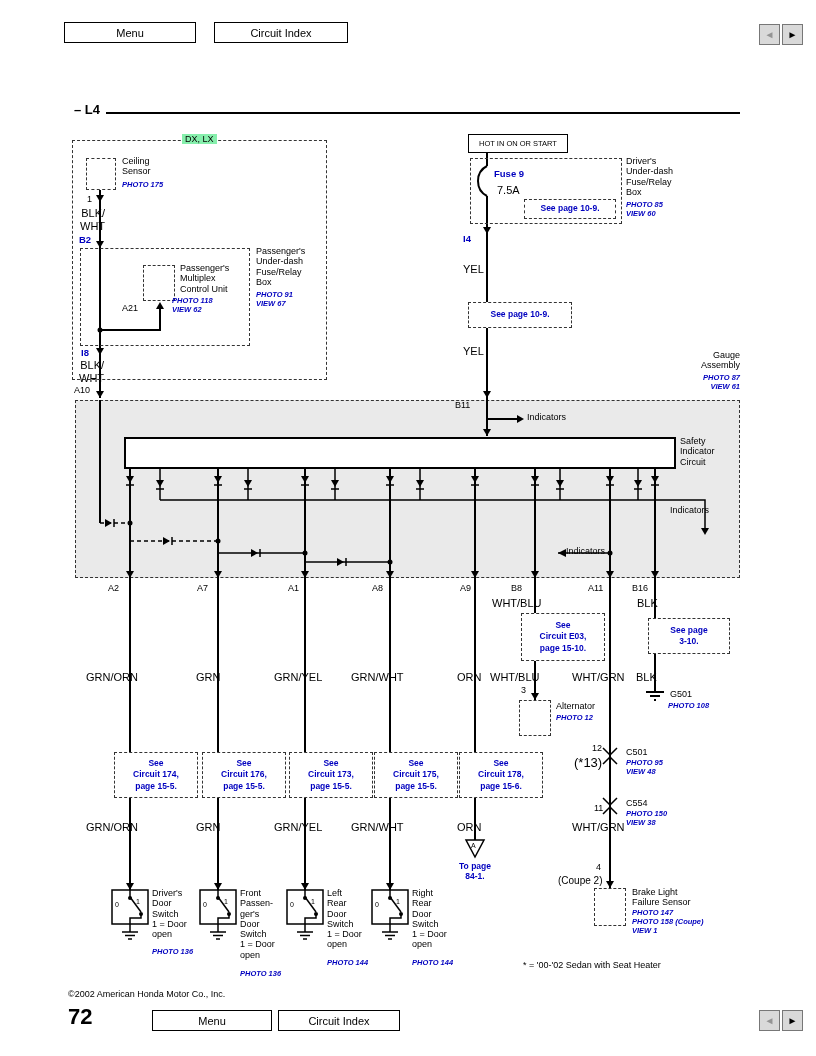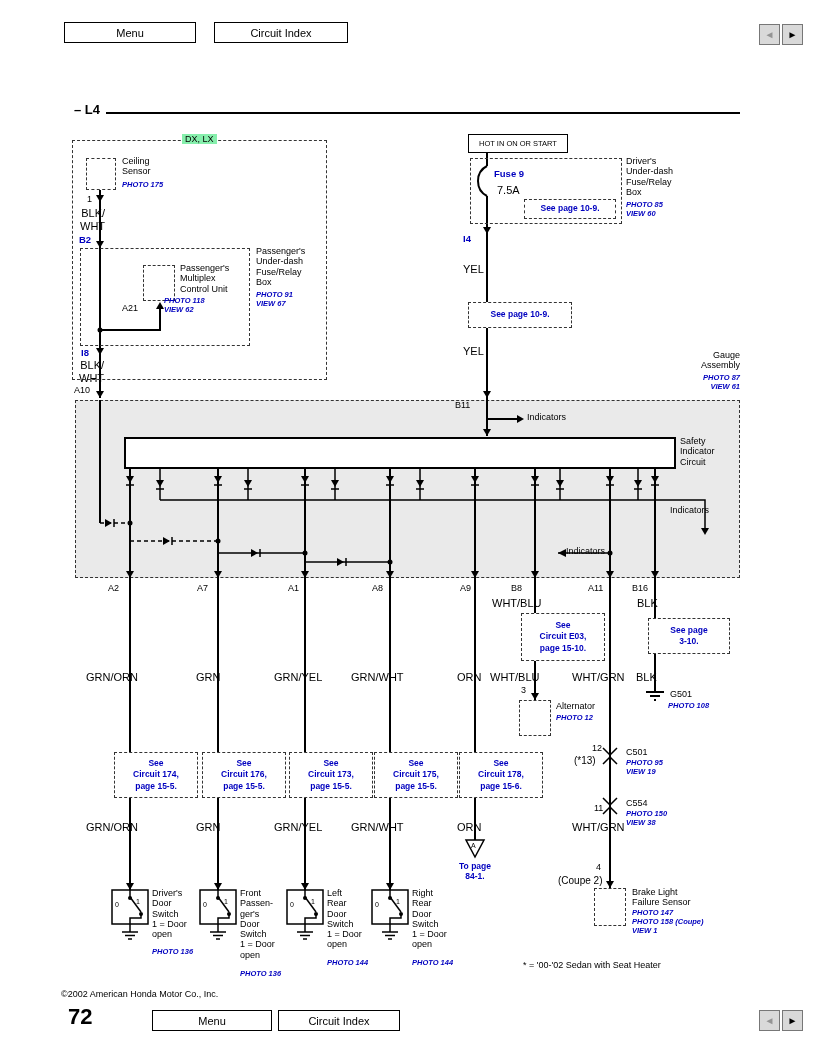--- a/index.html
+++ b/index.html
@@ -240,21 +240,21 @@
   <div class="pin" style="left:87px;top:194px">1</div>
   <div class="w" style="left:80px;top:207px">BLK/
 WHT</div>
   <div class="c" style="left:79px;top:234px">B2</div>
 
   <div class="dashbox" style="left:80px;top:248px;width:170px;height:98px"></div>
   <div class="comp" style="left:143px;top:265px;width:32px;height:36px"></div>
   <div class="t" style="left:180px;top:263px">Passenger's
 Multiplex
 Control Unit</div>
-  <div class="p" style="left:164px;top:296px">PHOTO 118
+  <div class="p" style="left:172px;top:296px">PHOTO 118
 VIEW 62</div>
   <div class="pin" style="left:122px;top:303px">A21</div>
   <div class="t" style="left:256px;top:246px">Passenger's
 Under-dash
 Fuse/Relay
 Box</div>
   <div class="p" style="left:256px;top:290px">PHOTO 91
 VIEW 67</div>
   <div class="c" style="left:81px;top:347px">I8</div>
   <div class="w" style="left:79px;top:359px">BLK/
@@ -317,24 +317,24 @@
   <div class="w" style="left:636px;top:671px">BLK</div>
 
   <div class="pin" style="left:521px;top:685px">3</div>
   <div class="comp" style="left:519px;top:700px;width:32px;height:36px"></div>
   <div class="t" style="left:556px;top:701px">Alternator</div>
   <div class="p" style="left:556px;top:713px">PHOTO 12</div>
   <div class="t" style="left:670px;top:689px">G501</div>
   <div class="p" style="left:668px;top:701px">PHOTO 108</div>
 
   <div class="pin" style="left:592px;top:743px">12</div>
-  <div class="pin" style="left:574px;top:755px;font-size:10px">(*13)</div>
+  <div class="pin" style="left:574px;top:755px;font-size:13px">(*13)</div>
   <div class="t" style="left:626px;top:747px">C501</div>
   <div class="p" style="left:626px;top:758px">PHOTO 95
-VIEW 19</div>
+VIEW 48</div>
   <div class="pin" style="left:594px;top:803px">11</div>
   <div class="t" style="left:626px;top:798px">C554</div>
   <div class="p" style="left:626px;top:809px">PHOTO 150
 VIEW 38</div>
 
   <div class="seebox" style="left:114px;top:752px;width:84px;height:46px">See
 Circuit 174,
 page 15-5.</div>
   <div class="seebox" style="left:202px;top:752px;width:84px;height:46px">See
 Circuit 176,
@@ -401,20 +401,20 @@
   <div class="p" style="left:327px;top:958px">PHOTO 144</div>
   <div class="t" style="left:412px;top:888px">Right
 Rear
 Door
 Switch
 1 = Door
 open</div>
   <div class="p" style="left:412px;top:958px">PHOTO 144</div>
 
   <div class="t" style="left:523px;top:960px">* = '00-'02 Sedan with Seat Heater</div>
-  <div class="t" style="left:61px;top:989px">©2002 American Honda Motor Co., Inc.</div>
+  <div class="t" style="left:68px;top:989px">©2002 American Honda Motor Co., Inc.</div>
   <div class="pagenum" style="left:68px;top:1004px">72</div>
   <div class="btn" style="left:152px;top:1010px;width:120px;height:21px">Menu</div>
   <div class="btn" style="left:278px;top:1010px;width:122px;height:21px">Circuit Index</div>
   <div class="navbtn prev" style="left:759px;top:1010px">◄</div>
   <div class="navbtn" style="left:782px;top:1010px">►</div>
 
 </div>
 
 </body></html>

